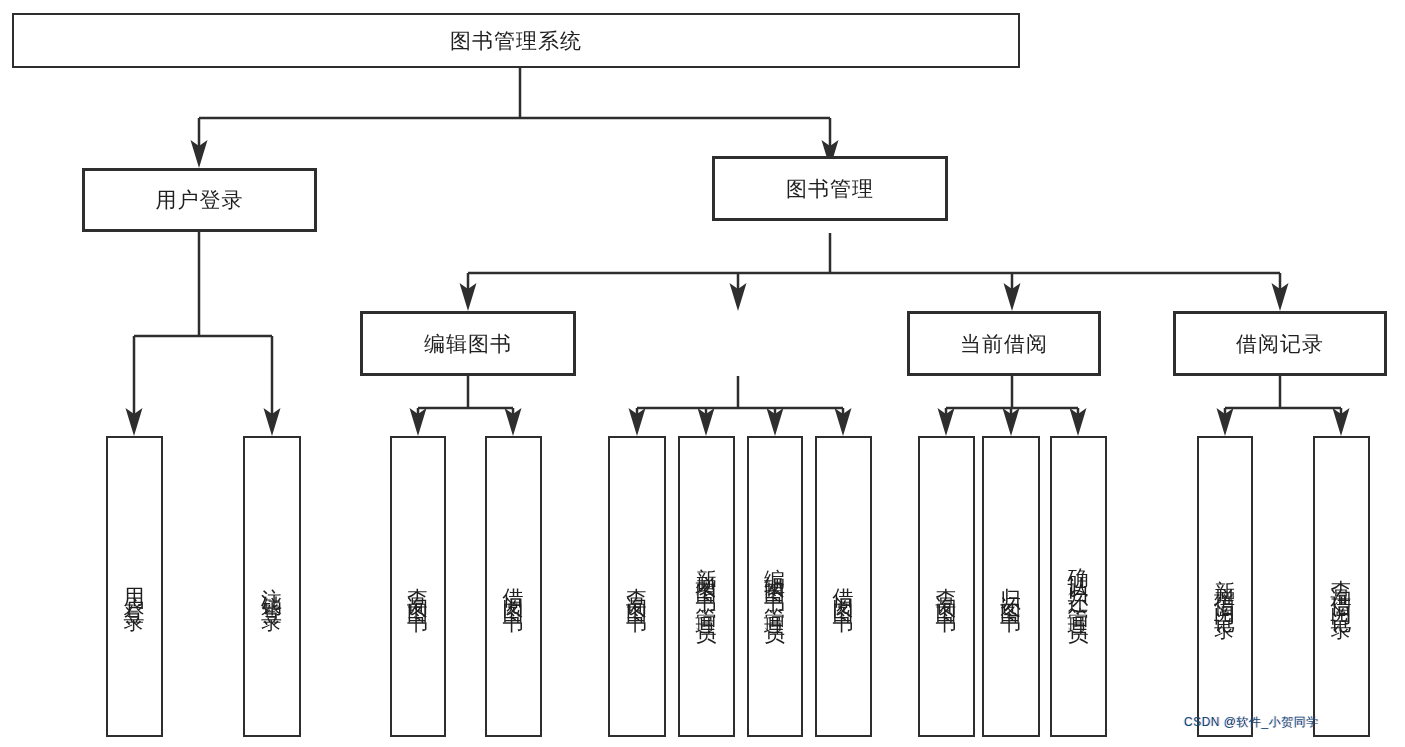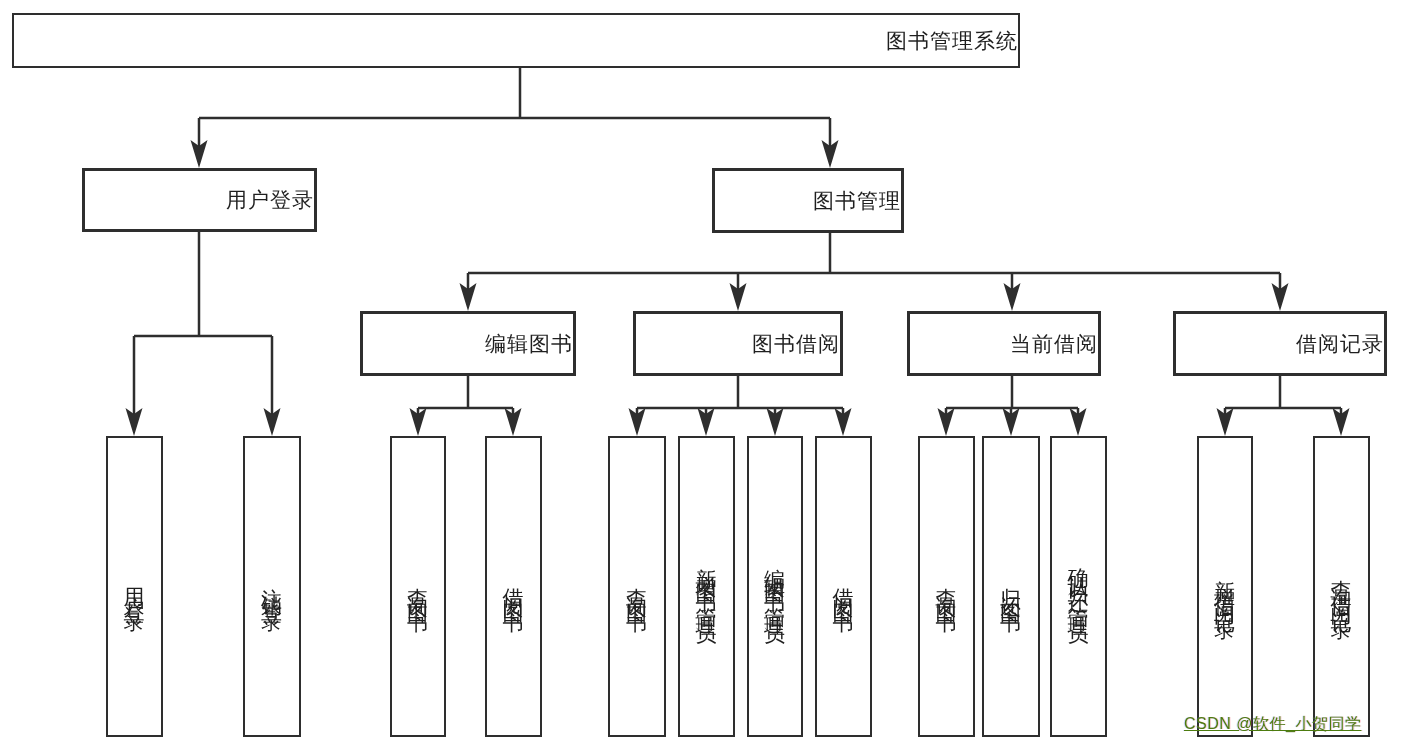--- a/index.html
+++ b/index.html
@@ -17,44 +17,42 @@
     background:#ffffff;
     border:2px solid #2e2e2e;
     box-sizing:border-box;
     display:flex;align-items:center;justify-content:center;
     z-index:2;
   }
   .hbox{
     font-size:21px;
     letter-spacing:1px;
     font-weight:500;
-    justify-content:flex-end;
   }
   .hbox.mid{border-width:3px;}
   .leaf{
     font-size:21px;
     font-weight:500;
   }
   .vtext{
     writing-mode:vertical-lr;
     text-orientation:mixed;
     letter-spacing:8px;
     line-height:1.1;
     white-space:nowrap;
   }
   .watermark{
     position:absolute;
     left:1184px;top:714px;
-    font-size:16px;
-    color:#4d7c0f;
+    font-size:12px;
+    color:#0c4a6e;
     letter-spacing:0.5px;
     z-index:3;
     text-shadow:1px 0 rgba(231,64,94,0.25), -1px 0 rgba(80,120,255,0.25);
     white-space:nowrap;
-    text-decoration:underline;
   }
 </style>
 </head>
 <body>
 
 <div class="canvas">
 
   <svg class="connectors" width="1405" height="747" viewBox="0 0 1405 747">
     <path id="connector-path" fill="none" stroke="#2e2e2e" stroke-width="2.5" d="M520 68 V118 M199 118 H830 M199 118 V150 M830 118 V150
          M199 232 V336 M134 336 H272 M134 336 V418 M272 336 V418
@@ -87,29 +85,26 @@
       </g>
   </svg>
 
   <div class="box hbox" style="left:12px;top:13px;width:1008px;height:55px">
     <span>图书管理系统</span>
   </div>
 
   <div class="box hbox mid" style="left:82px;top:168px;width:235px;height:64px">
     <span>用户登录</span>
   </div>
-  <div class="box hbox mid" style="left:712px;top:168px;width:192px;height:65px">
+  <div class="box hbox mid" style="left:712px;top:156px;width:236px;height:65px">
     <span>图书管理</span>
   </div>
 
   <div class="box hbox mid" style="left:360px;top:311px;width:216px;height:65px">
     <span>编辑图书</span>
-  </div>
-  <div class="box hbox mid" style="left:633px;top:311px;width:210px;height:65px">
-    <span>图书借阅</span>
   </div>
   <div class="box hbox mid" style="left:907px;top:311px;width:194px;height:65px">
     <span>当前借阅</span>
   </div>
   <div class="box hbox mid" style="left:1173px;top:311px;width:214px;height:65px">
     <span>借阅记录</span>
   </div>
 
   <div class="box leaf" style="left:106px;top:436px;width:57px;height:301px">
     <span class="vtext">用户登录</span>

